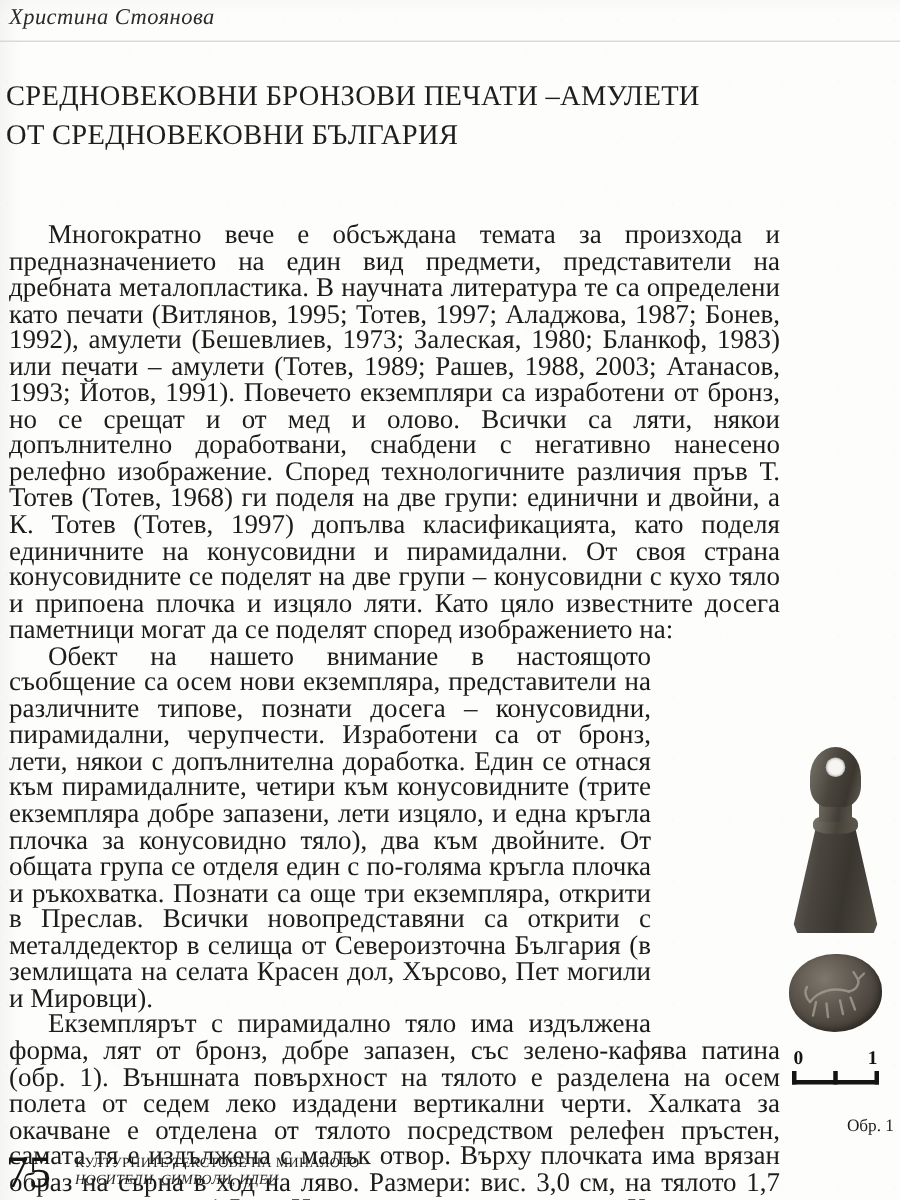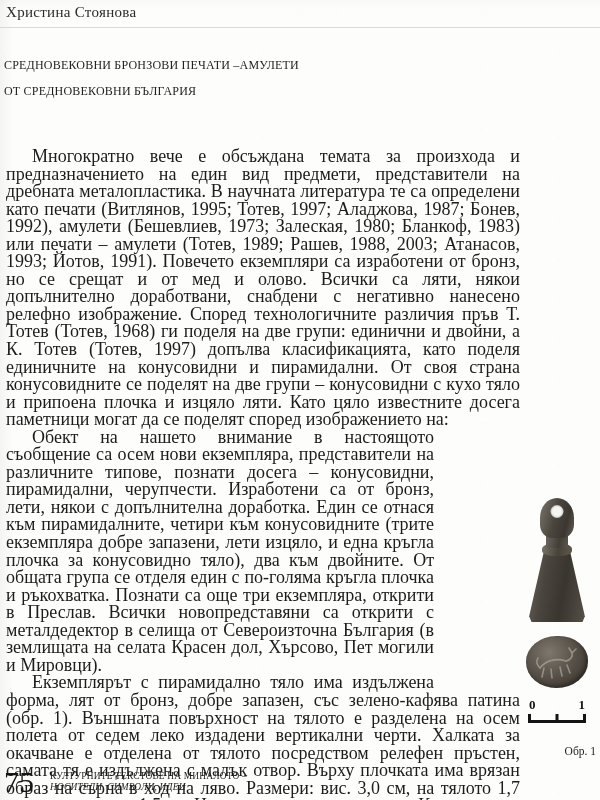--- a/index.html
+++ b/index.html
@@ -33,20 +33,21 @@
       radial-gradient(circle at 12% 33%, rgba(0,0,0,.025) 0 1px, transparent 1px),
       radial-gradient(circle at 63% 71%, rgba(0,0,0,.02) 0 1px, transparent 1px),
       radial-gradient(circle at 88% 18%, rgba(0,0,0,.022) 0 1px, transparent 1px);
     background-size: 37px 41px, 53px 47px, 61px 59px;
   }
 
   .running-head {
     position: absolute;
     left: 6px;
     top: 4px;
+    font-style: italic;
     font-size: 15px;
     letter-spacing: .3px;
     color: #2b2b2b;
     white-space: nowrap;
   }
   .rule-top {
     position: absolute;
     left: 0;
     right: 0;
     top: 27px;
@@ -54,21 +55,21 @@
     background: #d9d9d9;
   }
 
   .title-block {
     position: absolute;
     left: 4px;
     top: 52px;
     width: 520px;
   }
   .title-line {
-    font-size: 12px;
+    font-size: 19px;
     line-height: 26px;
     letter-spacing: .2px;
     color: #1e1e1e;
     white-space: nowrap;
   }
 
   .body-col {
     position: absolute;
     left: 6px;
     top: 148px;

